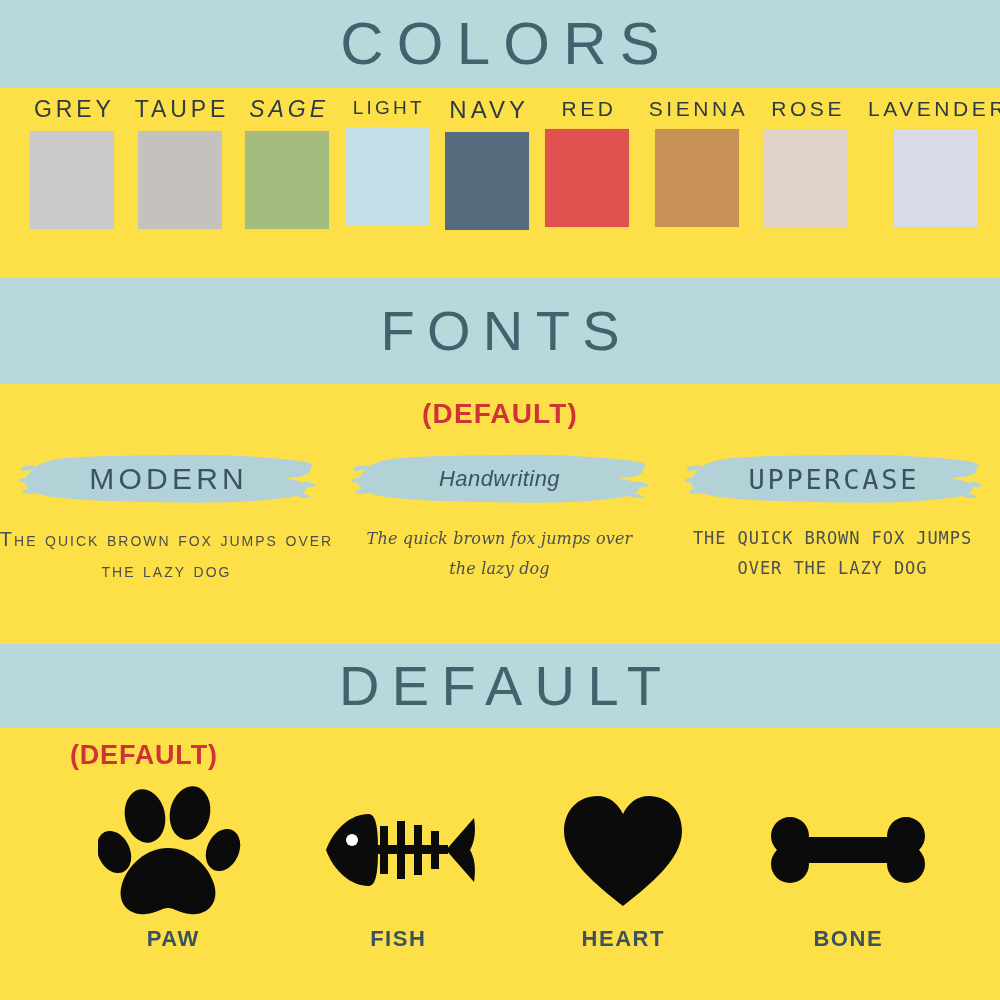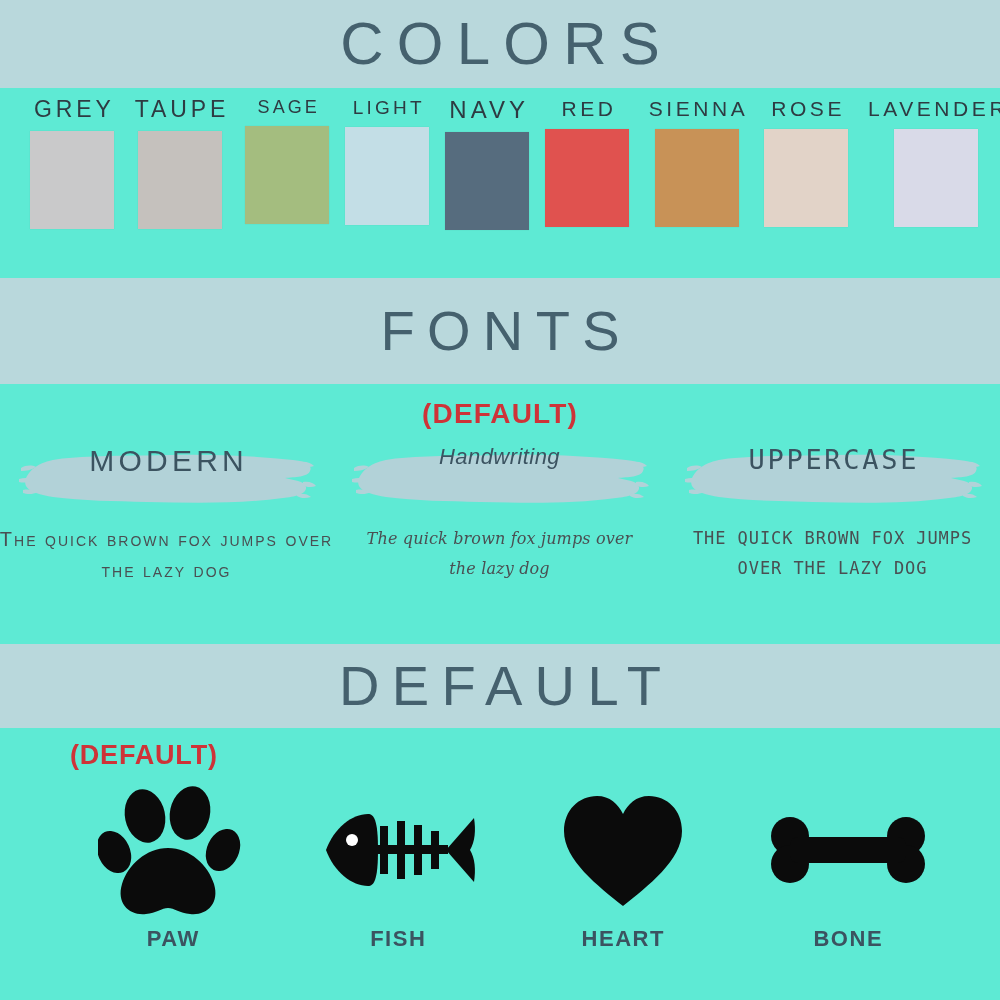--- a/index.html
+++ b/index.html
@@ -9,21 +9,21 @@
     height: 1000px;
     background: #ffffff;
     font-family: "Liberation Sans", sans-serif;
     overflow: hidden;
   }
 
   #page {
     position: relative;
     width: 1000px;
     height: 1000px;
-    background: #5eead4;
+    background: #fde047;
   }
 
   
   .banner {
     position: absolute;
     left: 0;
     width: 1000px;
     background: #b9d8dc;
     display: flex;
     align-items: center;
@@ -117,20 +117,21 @@
     width: 333px;
     display: flex;
     flex-direction: column;
     align-items: center;
   }
   .brush-wrap {
     position: relative;
     width: 300px;
     height: 66px;
     display: flex;
+    align-items: center;
     justify-content: center;
   }
   .brush-wrap svg {
     position: absolute;
     top: 0; left: 0;
     width: 300px;
     height: 66px;
   }
   .brush-name {
     position: relative;
@@ -247,21 +248,21 @@
     <div id="swatch-row">
         <div class="swatch-cell">
           <div class="swatch-label" style="font-size: 23px;">GREY</div>
           <div class="swatch-chip" style="background: rgb(201, 201, 202);"></div>
         </div>
         <div class="swatch-cell">
           <div class="swatch-label" style="font-size: 23px;">TAUPE</div>
           <div class="swatch-chip" style="background: rgb(197, 193, 189);"></div>
         </div>
         <div class="swatch-cell">
-          <div class="swatch-label" style="font-size: 18px;">SAGE</div>
+          <div class="swatch-label" style="font-size: 23px; font-style: italic;">SAGE</div>
           <div class="swatch-chip" style="background: rgb(164, 189, 127);"></div>
         </div>
         <div class="swatch-cell">
           <div class="swatch-label" style="font-size: 19px;">LIGHT</div>
           <div class="swatch-chip" style="background: rgb(195, 222, 230);"></div>
         </div>
         <div class="swatch-cell">
           <div class="swatch-label" style="font-size: 24px;">NAVY</div>
           <div class="swatch-chip" style="background: rgb(86, 108, 126);"></div>
         </div>

